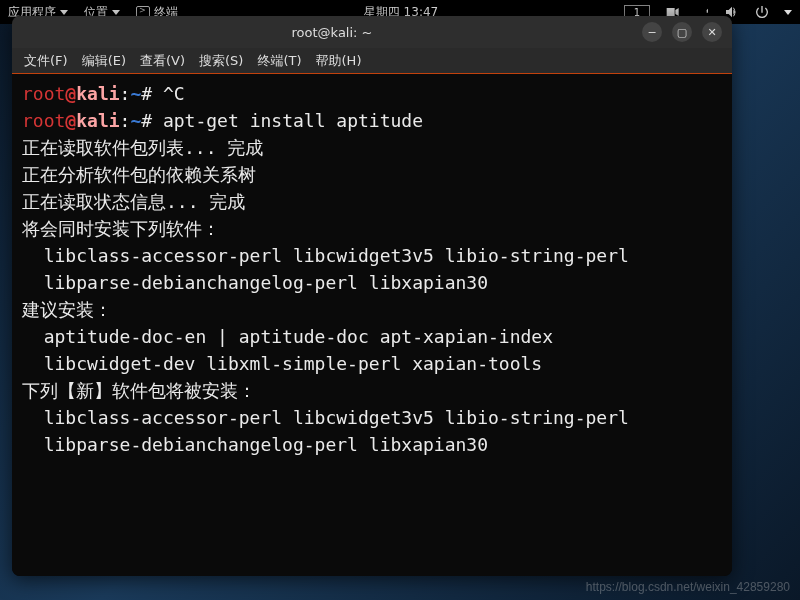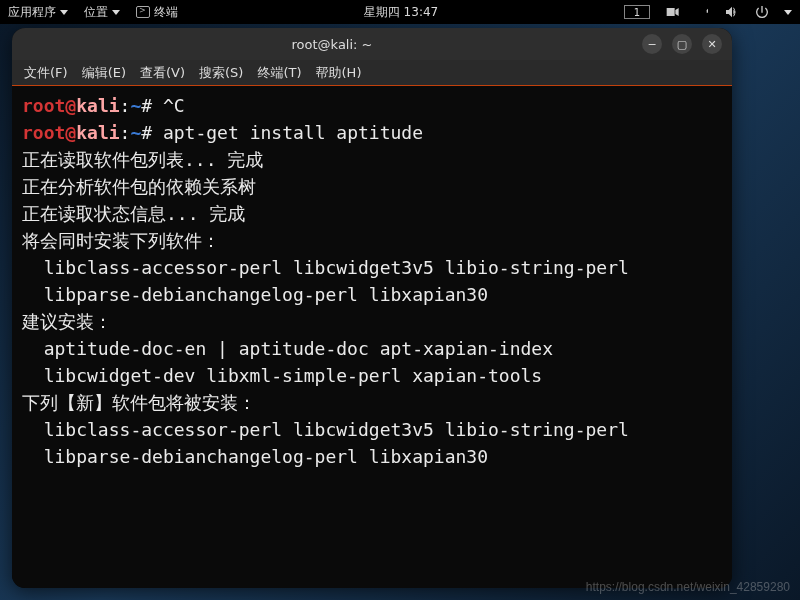--- a/index.html
+++ b/index.html
@@ -23,24 +23,24 @@
 .top-panel .center { flex: 1; text-align: center; }
 .top-panel .right { display: flex; gap: 14px; align-items: center; }
 .top-panel .item { display: flex; align-items: center; gap: 4px; cursor: pointer; }
 .tri-down { width: 0; height: 0; border-left: 4px solid transparent; border-right: 4px solid transparent; border-top: 5px solid #ddd; }
 .term-icon { width: 14px; height: 12px; border: 1px solid #aaa; border-radius: 2px; display: inline-block; position: relative; }
 .term-icon::after { content: ">"; position: absolute; font-size: 8px; left: 2px; top: -1px; color: #aaa; }
 .ws-indicator { width: 26px; height: 14px; border: 1px solid #888; display: flex; align-items: center; justify-content: center; font-size: 10px; }
 .icon-svg { width: 16px; height: 16px; fill: #ccc; }
 .window {
   position: absolute;
-  left: 12px; top: 28px;
+  left: 12px; top: 16px;
   width: 720px; height: 560px;
   background: #0a0a0a;
-  border-radius: 13px;
+  border-radius: 8px;
   box-shadow: 0 4px 20px rgba(0,0,0,0.6);
   display: flex;
   flex-direction: column;
   overflow: hidden;
 }
 .titlebar {
   height: 32px;
   background: #2e2e2e;
   display: flex;
   align-items: center;
@@ -66,21 +66,21 @@
 .terminal {
   flex: 1;
   background: #0a0a0a;
   padding: 6px 10px;
   font-family: "DejaVu Sans Mono", monospace;
   font-size: 18px;
   line-height: 1.5;
   color: #eaeaea;
   overflow: hidden;
 }
-.prompt-user { color: #d43535; font-weight: bold; }
+.prompt-user { color: #d43535; font-weight: normal; }
 .prompt-at { color: #d43535; font-weight: bold; }
 .prompt-host { color: #fca5a5; font-weight: bold; }
 .prompt-colon { color: #eaeaea; }
 .prompt-path { color: #3a7ad4; font-weight: bold; }
 .prompt-hash { color: #eaeaea; }
 .term-line { white-space: pre-wrap; }
 .watermark {
   position: absolute;
   right: 10px; bottom: 6px;
   color: rgba(200,200,200,0.35);

